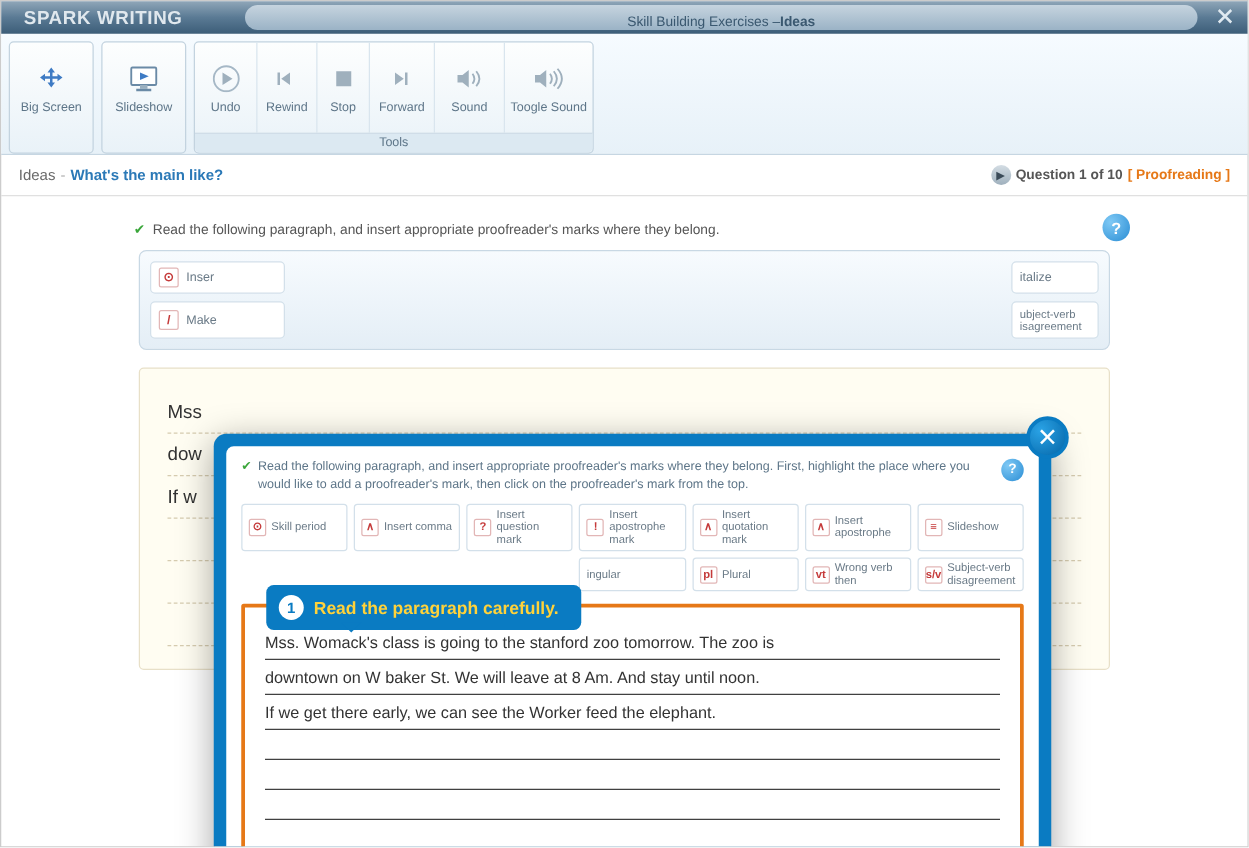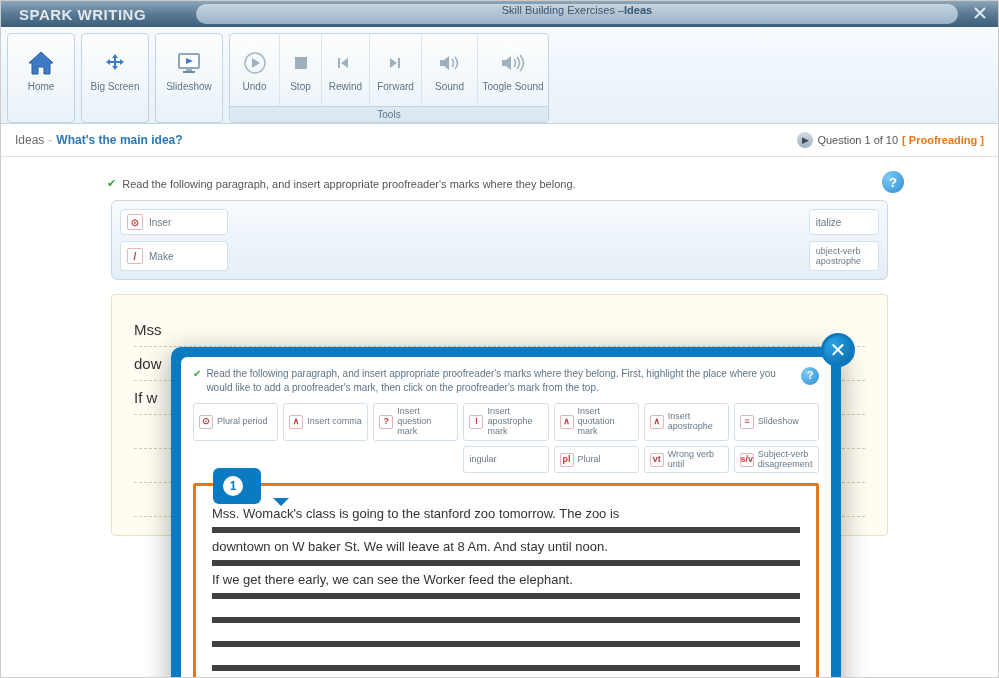--- a/index.html
+++ b/index.html
@@ -2,38 +2,38 @@
 <html><head>
 <meta charset="utf-8">
 <style>
 * { margin: 0; padding: 0; box-sizing: border-box; font-family: Verdana, Arial, sans-serif; }
 body { background: #fff; width: 999px; height: 678px; overflow: hidden; }
 
 .app { width: 999px; height: 678px; border: 1px solid #ccc; background: #fff; display: flex; flex-direction: column; }
 
 .titlebar { height: 26px; background: linear-gradient(to bottom, #8fa6b8 0%, #5a7a94 50%, #3c5d78 100%); display: flex; align-items: center; color: #eaf2f8; position: relative; }
 .titlebar .logo { font-size: 15px; font-weight: bold; color: #e0e8ee; padding: 0 18px; letter-spacing: 0.5px; }
-.titlebar .subtitle-pill { position: absolute; left: 195px; right: 40px; top: 3px; height: 20px; background: linear-gradient(to bottom, #c6d4df, #9bb3c6); border-radius: 10px; display: flex; align-items: flex-start; justify-content: center; font-size: 11px; color: #3a5870; }
+.titlebar .subtitle-pill { position: absolute; left: 195px; right: 40px; top: 3px; height: 20px; background: linear-gradient(to bottom, #c6d4df, #9bb3c6); border-radius: 10px; display: flex; align-items: flex-end; justify-content: center; font-size: 11px; color: #3a5870; }
 .titlebar .subtitle-pill .bold { font-weight: bold; }
 .titlebar .close { position: absolute; right: 10px; top: 4px; color: #dfe9f0; cursor: pointer; }
 
 .ribbon { background: linear-gradient(to bottom, #f6fbff, #e7f1f8); border-bottom: 1px solid #c6d6e2; padding: 6px 6px 0 6px; display: flex; gap: 6px; }
 .ribbon-group { border: 1px solid #c3d3df; border-radius: 4px; background: linear-gradient(to bottom, #fdfefe, #e9f2f8); display: flex; flex-direction: column; }
 .ribbon-group .btns { display: flex; }
 .ribbon-btn { width: 66px; height: 72px; display: flex; flex-direction: column; align-items: center; justify-content: center; gap: 4px; border-right: 1px solid #d9e5ee; cursor: pointer; }
 .ribbon-btn:last-child { border-right: none; }
 .ribbon-btn .icon { width: 30px; height: 28px; display: flex; align-items: center; justify-content: center; }
 .ribbon-btn .lbl { font-size: 10px; color: #5d7588; }
 .group-caption { text-align: center; font-size: 10px; color: #5d7588; background: #dce9f2; border-top: 1px solid #c3d3df; padding: 2px 0; border-radius: 0 0 4px 4px; }
 
 .breadcrumb { padding: 8px 14px; display: flex; align-items: center; font-size: 12px; color: #6a6a6a; border-bottom: 1px solid #e0e0e0; }
 .breadcrumb .sep { color: #b0b0b0; margin: 0 4px; }
 .breadcrumb .question { color: #2b79b7; font-weight: bold; }
 .breadcrumb .right { margin-left: auto; display: flex; align-items: center; gap: 4px; font-size: 11px; }
-.breadcrumb .qcount { color: #555; font-weight: normal; }
+.breadcrumb .qcount { color: #555; font-weight: bold; }
 .breadcrumb .tag { color: #e67817; font-weight: bold; }
 
 .content { flex: 1; padding: 16px; position: relative; overflow: hidden; }
 
 .instruction { display: flex; align-items: center; gap: 6px; font-size: 11px; color: #555; margin: 4px 0 10px 90px; }
 .help-badge { position: absolute; top: 14px; right: 94px; width: 22px; height: 22px; border-radius: 50%; background: radial-gradient(circle at 30% 30%, #7fc9f5, #2a8dd4); color: #fff; font-weight: bold; display: flex; align-items: center; justify-content: center; font-size: 13px; cursor: pointer; }
 
 .marks-bar { margin: 0 94px 14px 94px; border: 1px solid #c8d8e4; border-radius: 6px; background: linear-gradient(to bottom, #f7fbfe, #e4eef6); padding: 8px; display: flex; flex-direction: column; gap: 6px; }
 .marks-row { display: flex; gap: 10px; }
 .mark-item { display: flex; align-items: center; gap: 6px; flex: 1; padding: 4px 6px; background: #fff; border: 1px solid #d3e0ea; border-radius: 4px; font-size: 10px; color: #6a7a87; cursor: pointer; white-space: nowrap; overflow: hidden; }
@@ -58,21 +58,21 @@
 .modal .m-marks-row { display: flex; gap: 5px; }
 .m-mark { display: flex; align-items: center; gap: 4px; flex: 1; padding: 3px 5px; background: #fff; border: 1px solid #d3e0ea; border-radius: 3px; font-size: 9px; color: #6a7a87; cursor: pointer; line-height: 1.1; }
 .m-mark .sym { width: 14px; height: 14px; border: 1px solid #e2b6b6; border-radius: 2px; display: flex; align-items: center; justify-content: center; color: #c53a3a; font-weight: bold; font-size: 9px; background: #fff; flex-shrink: 0; }
 
 .callout { position: absolute; left: 20px; top: 22px; background: #0a7bc2; color: #ffd23a; font-weight: bold; font-size: 14px; padding: 8px 18px 8px 10px; border-radius: 6px; display: flex; align-items: center; gap: 8px; z-index: 5; }
 .callout .num { width: 20px; height: 20px; border-radius: 50%; background: #fff; color: #0a7bc2; display: flex; align-items: center; justify-content: center; font-size: 12px; }
 .callout::after { content: ''; position: absolute; left: 60px; bottom: -10px; border: 8px solid transparent; border-top-color: #0a7bc2; }
 
 .m-paper-wrapper { position: relative; margin-top: 10px; }
 .m-paper { border: 3px solid #e67817; border-radius: 2px; padding: 14px 16px; min-height: 240px; background: #fff; }
-.m-paper .line { border-bottom: 6px solid #404040; padding: 6px 0; font-size: 13px; color: #333; font-family: Verdana, sans-serif; }
+.m-paper .line { border-bottom: 1px solid #404040; padding: 6px 0; font-size: 13px; color: #333; font-family: Verdana, sans-serif; }
 .m-paper .empty { height: 24px; }
 
 svg { display: block; }
 .check { color: #3aa63a; }
 .arrow-circle { width: 16px; height: 16px; border-radius: 50%; background: linear-gradient(to bottom, #d4dde4, #9fb0bd); display: inline-flex; align-items: center; justify-content: center; font-size: 9px; color: #3a4a58; }
 </style>
 </head>
 <body>
 
 <div class="app">
@@ -87,32 +87,20 @@
           <path d="M3 3 L13 13 M13 3 L3 13" stroke="#dfe9f0" stroke-width="2" fill="none"></path>
         </svg>
     </div>
   </div>
 
   <div class="ribbon">
     <div class="ribbon-group">
       <div class="btns">
         <div class="ribbon-btn">
           <div class="icon">
-            <svg width="30" height="26" viewBox="0 0 30 26">
-                <path d="M15 2 L27 13 L24 13 L24 24 L18 24 L18 17 L12 17 L12 24 L6 24 L6 13 L3 13 Z" fill="#3e7bc4" stroke="#2a5c9a" stroke-width="1"></path>
-              </svg>
-          </div>
-          <div class="lbl">Home</div>
-        </div>
-      </div>
-    </div>
-    <div class="ribbon-group">
-      <div class="btns">
-        <div class="ribbon-btn">
-          <div class="icon">
             <svg width="28" height="24" viewBox="0 0 28 24">
                 <path d="M14 3 L17 7 L15 7 L15 10 L19 10 L19 8 L23 11 L19 14 L19 12 L15 12 L15 15 L17 15 L14 19 L11 15 L13 15 L13 12 L9 12 L9 14 L5 11 L9 8 L9 10 L13 10 L13 7 L11 7 Z" fill="#3e7bc4"></path>
               </svg>
           </div>
           <div class="lbl">Big Screen</div>
         </div>
       </div>
     </div>
     <div class="ribbon-group">
       <div class="btns">
@@ -133,37 +121,37 @@
       <div class="btns">
         <div class="ribbon-btn" style="width:50px">
           <div class="icon">
               <svg width="22" height="22" viewBox="0 0 22 22">
                 <circle cx="11" cy="11" r="10" fill="none" stroke="#a6b8c6" stroke-width="1.5"></circle>
                 <path d="M8 6 L16 11 L8 16 Z" fill="#9fb0bd"></path>
               </svg>
             </div>
           <div class="lbl">Undo</div>
         </div>
-        <div class="ribbon-btn" style="width:42px">
-          <div class="icon">
-              <svg width="18" height="18" viewBox="0 0 18 18">
-                <rect x="3" y="3" width="12" height="12" fill="#9fb0bd"></rect>
-              </svg>
-            </div>
-          <div class="lbl">Stop</div>
-        </div>
         <div class="ribbon-btn" style="width:48px">
           <div class="icon">
               <svg width="20" height="16" viewBox="0 0 20 16">
                 <rect x="2" y="3" width="2" height="10" fill="#9fb0bd"></rect>
                 <path d="M12 3 L5 8 L12 13 Z" fill="#9fb0bd"></path>
               </svg>
             </div>
           <div class="lbl">Rewind</div>
         </div>
+        <div class="ribbon-btn" style="width:42px">
+          <div class="icon">
+              <svg width="18" height="18" viewBox="0 0 18 18">
+                <rect x="3" y="3" width="12" height="12" fill="#9fb0bd"></rect>
+              </svg>
+            </div>
+          <div class="lbl">Stop</div>
+        </div>
         <div class="ribbon-btn" style="width:52px">
           <div class="icon">
               <svg width="20" height="16" viewBox="0 0 20 16">
                 <path d="M4 3 L11 8 L4 13 Z" fill="#9fb0bd"></path>
                 <rect x="12" y="3" width="2" height="10" fill="#9fb0bd"></rect>
               </svg>
             </div>
           <div class="lbl">Forward</div>
         </div>
         <div class="ribbon-btn" style="width:56px">
@@ -185,21 +173,21 @@
           <div class="lbl">Toogle Sound</div>
         </div>
       </div>
       <div class="group-caption">Tools</div>
     </div>
   </div>
 
   <div class="breadcrumb">
     <span>Ideas</span>
     <span class="sep">-</span>
-    <span class="question">What's the main idea?</span>
+    <span class="question">What's the main like?</span>
     <div class="right">
       <span class="arrow-circle">▶</span>
       <span class="qcount">Question 1 of 10</span>
       <span class="tag">[ Proofreading ]</span>
     </div>
   </div>
 
   <div class="content">
     <div class="help-badge">?</div>
 
@@ -220,21 +208,21 @@
           </div>
       </div>
       <div class="marks-row">
         <div class="mark-item">
             <span class="sym">/</span>
             <span>Make</span>
           </div>
         <div style="flex:6"></div>
         <div class="mark-item" style="flex:0.6;white-space:normal;font-size:9px">
             <span>ubject-verb
-apostrophe</span>
+isagreement</span>
           </div>
       </div>
     </div>
 
     <div class="paper">
       <div class="line">Mss</div>
       <div class="line">dow</div>
       <div class="line">If w</div>
       <div class="line">&nbsp;</div>
       <div class="line">&nbsp;</div>
@@ -258,21 +246,21 @@
         <div class="m-instruction">
           <span class="check">✔</span>
           <span>Read the following paragraph, and insert appropriate proofreader's marks where they belong. First, highlight the place where you would like to add a proofreader's mark, then click on the proofreader's mark from the top.</span>
           <span class="m-help">?</span>
         </div>
 
         <div class="m-marks">
           <div class="m-marks-row">
             <div class="m-mark">
                 <span class="sym">⊙</span>
-                <span>Plural period</span>
+                <span>Skill period</span>
               </div>
             <div class="m-mark">
                 <span class="sym">∧</span>
                 <span>Insert comma</span>
               </div>
             <div class="m-mark">
                 <span class="sym">?</span>
                 <span>Insert question mark</span>
               </div>
             <div class="m-mark">
@@ -288,20 +276,21 @@
                 <span>Insert apostrophe</span>
               </div>
             <div class="m-mark">
                 <span class="sym">≡</span>
                 <span>Slideshow</span>
               </div>
           </div>
           <div class="m-marks-row" style="position:relative">
             <div class="callout">
               <span class="num">1</span>
+              <span>Read the paragraph carefully.</span>
             </div>
             <div class="m-mark" style="visibility:hidden">
                 <span class="sym"></span>
                 <span>hidden</span>
               </div>
             <div class="m-mark" style="visibility:hidden">
                 <span class="sym"></span>
                 <span>hidden</span>
               </div>
             <div class="m-mark" style="visibility:hidden">
@@ -310,21 +299,21 @@
               </div>
             <div class="m-mark">
                 <span>ingular</span>
               </div>
             <div class="m-mark">
                 <span class="sym">pl</span>
                 <span>Plural</span>
               </div>
             <div class="m-mark">
                 <span class="sym">vt</span>
-                <span>Wrong verb until</span>
+                <span>Wrong verb then</span>
               </div>
             <div class="m-mark">
                 <span class="sym">s/v</span>
                 <span>Subject-verb disagreement</span>
               </div>
           </div>
         </div>
 
         <div class="m-paper-wrapper">
           <div class="m-paper">

